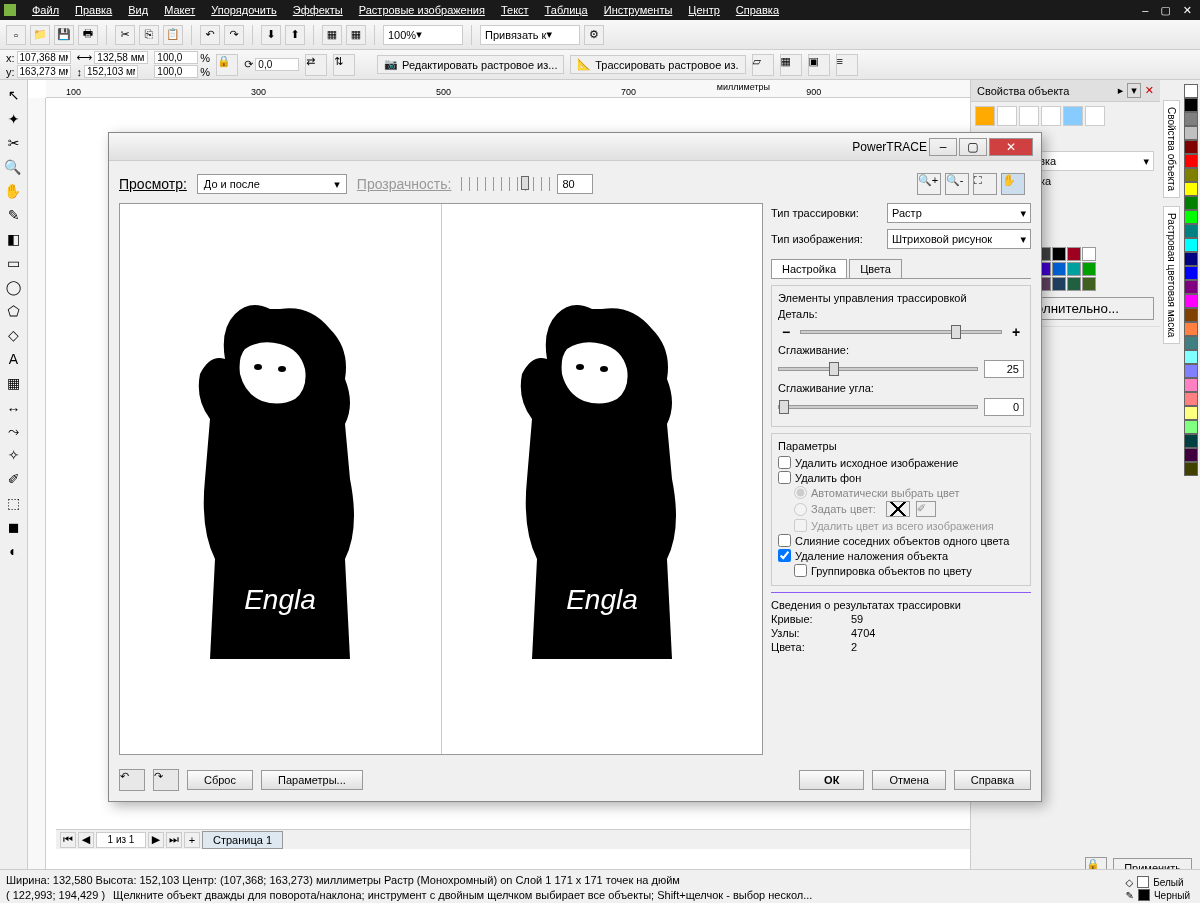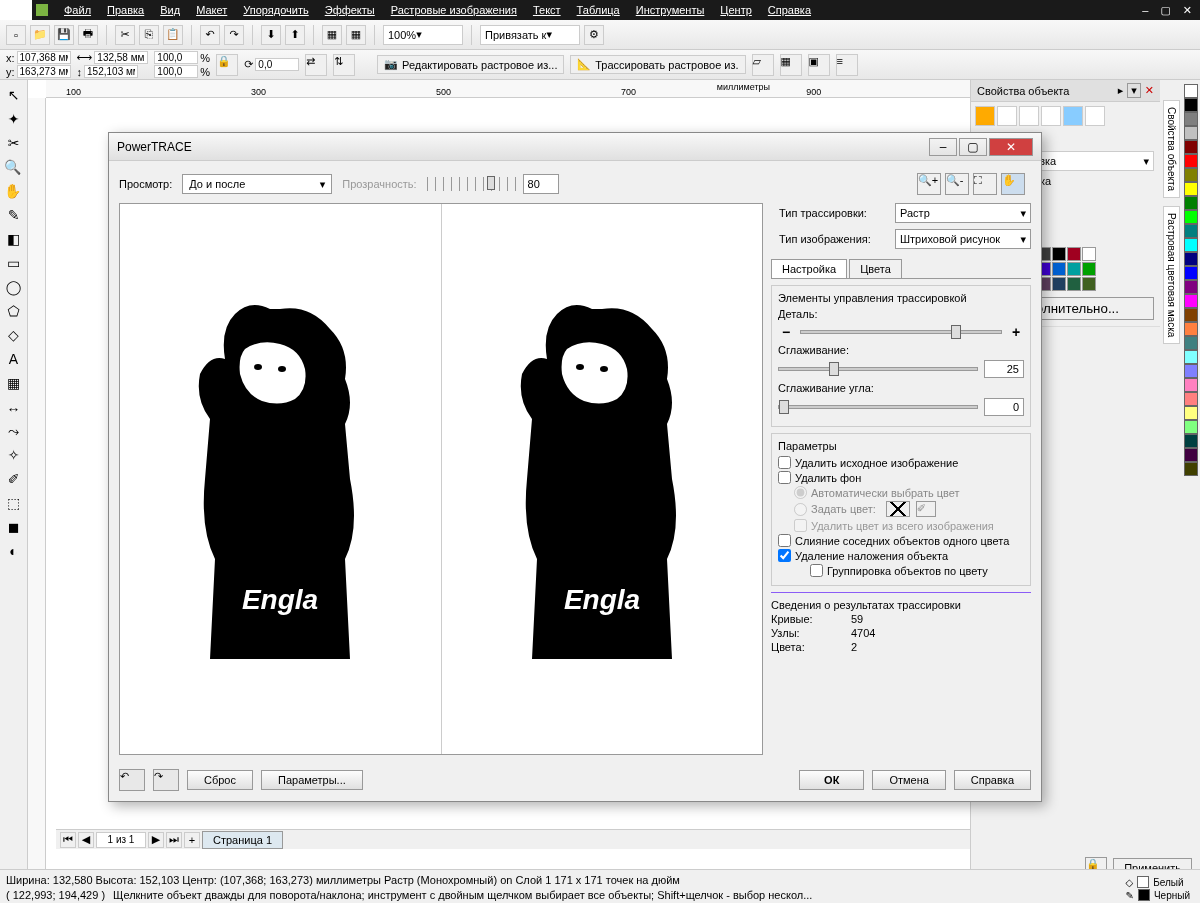--- a/index.html
+++ b/index.html
@@ -1,19 +1,19 @@
 <!DOCTYPE html>
 <html><head>
 <meta charset="utf-8">
 <style>
 * { box-sizing: border-box; margin: 0; padding: 0; font-family: Tahoma, Arial, sans-serif; }
 body { width: 1200px; height: 903px; background: #fff; overflow: hidden; position: relative; font-size: 11px; }
 
 
-.menubar { background: #1a1a1a; color: #fff; height: 20px; display: flex; align-items: center; padding: 0 4px; margin-left: 32px; }
+.menubar { background: #1a1a1a; color: #fff; height: 20px; display: flex; align-items: center; padding: 0 4px; }
 .menubar .app-icon { width: 12px; height: 12px; background: #7cb342; margin-right: 8px; }
 .menubar span { padding: 0 8px; cursor: default; }
 .menubar span u { text-decoration: underline; }
 .menubar .win-controls { margin-left: auto; display: flex; gap: 4px; }
 .menubar .win-controls span { padding: 0 4px; }
 
 
 .toolbar { background: linear-gradient(#f8f8f8, #e8e8e8); border-bottom: 1px solid #ccc; height: 30px; display: flex; align-items: center; padding: 0 6px; gap: 4px; }
 .toolbar .sep { width: 1px; height: 20px; background: #ccc; margin: 0 4px; }
 .toolbar .btn { width: 20px; height: 20px; background: #f0f0f0; border: 1px solid #ccc; display: flex; align-items: center; justify-content: center; }
@@ -57,43 +57,43 @@
 
 .right-tabs { width: 22px; background: #f0f0f0; display: flex; flex-direction: column; align-items: center; padding-top: 20px; gap: 8px; }
 .right-tabs .vtab { writing-mode: vertical-rl; font-size: 10px; padding: 6px 2px; border: 1px solid #ccc; background: #fff; }
 
 
 .color-palette { width: 18px; background: #f0f0f0; display: flex; flex-direction: column; align-items: center; padding-top: 4px; }
 .color-palette div { width: 14px; height: 14px; border: 1px solid #666; margin-bottom: 0; }
 
 
 .dialog { position: absolute; left: 108px; top: 132px; width: 934px; height: 670px; background: #f0f0f0; border: 1px solid #888; box-shadow: 4px 4px 12px rgba(0,0,0,0.3); display: flex; flex-direction: column; }
-.dlg-title { background: linear-gradient(#f8f8f8, #e0e0e0); height: 28px; display: flex; align-items: center; padding: 0 8px; border-bottom: 1px solid #ccc; }
+.dlg-title { background: linear-gradient(#f8f8f8, #e0e0e0); height: 28px; display: flex; align-items: center; padding: 0 8px; border-bottom: 1px solid #ccc; text-align: right; }
 .dlg-title .title { flex: 1; font-size: 12px; }
 .dlg-title .win-btn { width: 28px; height: 18px; border: 1px solid #999; margin-left: 2px; display: flex; align-items: center; justify-content: center; font-size: 12px; }
 .dlg-title .close-btn { background: #d04040; color: #fff; width: 44px; }
 .dlg-body { flex: 1; display: flex; flex-direction: column; padding: 10px; gap: 6px; }
 .dlg-toolbar { display: flex; align-items: center; gap: 10px; height: 26px; }
-.dlg-toolbar label { font-size: 11px; }
+.dlg-toolbar label { font-size: 14px; text-decoration: underline; }
 .dlg-toolbar .combo { height: 20px; border: 1px solid #999; background: #fff; padding: 0 6px; width: 150px; display: flex; align-items: center; justify-content: space-between; }
 .dlg-toolbar .slider-grp { display: flex; align-items: center; gap: 6px; }
 .dlg-toolbar .slider-track { width: 90px; height: 14px; background: repeating-linear-gradient(90deg, #999 0 1px, transparent 1px 8px); position: relative; }
 .dlg-toolbar .slider-thumb { position: absolute; width: 8px; height: 14px; background: #ddd; border: 1px solid #666; top: -1px; }
 .dlg-toolbar input.num { width: 36px; height: 20px; border: 1px solid #999; padding: 0 4px; font-size: 11px; }
 .dlg-toolbar .view-btns { display: flex; gap: 4px; margin-left: auto; margin-right: 6px; }
 .dlg-toolbar .view-btns .vb { width: 24px; height: 22px; border: 1px solid #999; background: #f0f0f0; }
 
 .dlg-main { flex: 1; display: flex; gap: 8px; }
-.preview-pane { flex: 1; border: 1px solid #999; background: #22c55e; display: flex; font-weight: bold; }
+.preview-pane { flex: 1; border: 1px solid #999; background: #22c55e; display: flex; }
 .preview-half { flex: 1; border-right: 1px solid #ccc; position: relative; background: #fff; overflow: hidden; display: flex; align-items: center; justify-content: center; }
 .preview-half:last-child { border-right: none; }
 .silhouette { width: 260px; height: 400px; }
 
 .settings-pane { width: 260px; display: flex; flex-direction: column; gap: 6px; }
-.set-row { display: flex; align-items: center; gap: 6px; margin-left: 8px; }
+.set-row { display: flex; align-items: center; gap: 6px; }
 .set-row label { width: 110px; font-size: 11px; }
 .set-row .combo { flex: 1; height: 20px; border: 1px solid #999; background: #fff; padding: 0 4px; display: flex; align-items: center; justify-content: space-between; }
 .tabs { display: flex; border-bottom: 1px solid #999; margin-top: 4px; }
 .tabs .tab { padding: 3px 10px; border: 1px solid #999; border-bottom: none; background: #f0f0f0; margin-right: 2px; font-size: 11px; }
 .tabs .tab.active { background: #fff; }
 .group { border: 1px solid #ccc; padding: 6px; }
 .group legend, .group .legend { font-size: 11px; margin-bottom: 4px; }
 .slider-row { display: flex; align-items: center; gap: 6px; margin: 4px 0; }
 .slider-row .track { flex: 1; height: 4px; background: #ccc; border: 1px solid #999; position: relative; }
 .slider-row .thumb { position: absolute; width: 10px; height: 14px; background: #ddd; border: 1px solid #666; top: -6px; }
@@ -517,21 +517,21 @@
               <span>Удалить цвет из всего изображения</span>
             </label>
           <label class="chk">
               <input type="checkbox" style="">
               <span>Слияние соседних объектов одного цвета</span>
             </label>
           <label class="chk">
               <input type="checkbox" checked="" style="">
               <span>Удаление наложения объекта</span>
             </label>
-          <label class="chk" style="margin-left:32px">
+          <label class="chk" style="margin-left:16px">
               <input type="checkbox" style="">
               <span>Группировка объектов по цвету</span>
             </label>
         </div>
         <div class="results">
           <div class="legend">Сведения о результатах трассировки</div>
           <div class="r-row">
               <span class="k">Кривые:</span>
               <span>59</span>
             </div>

